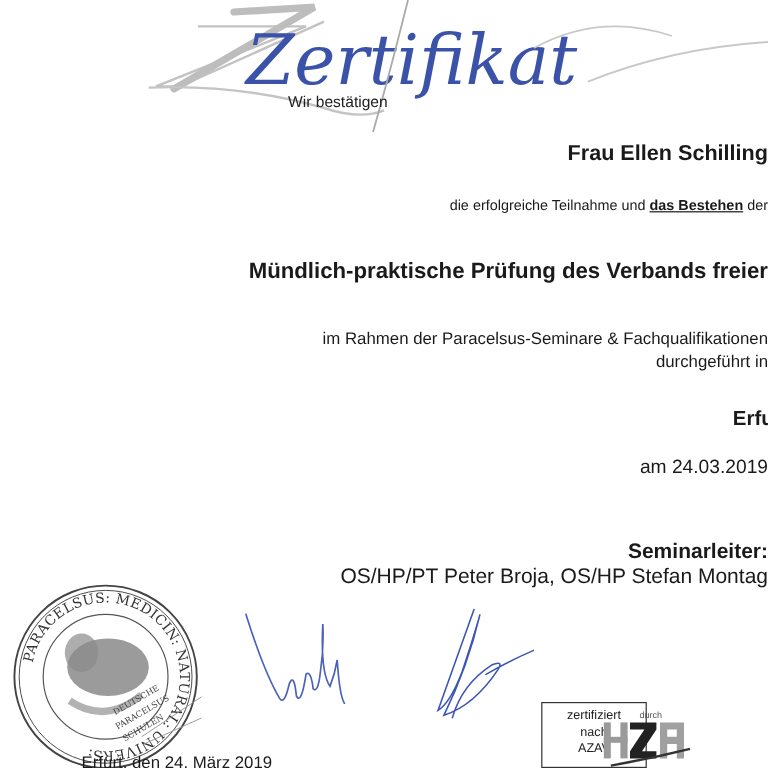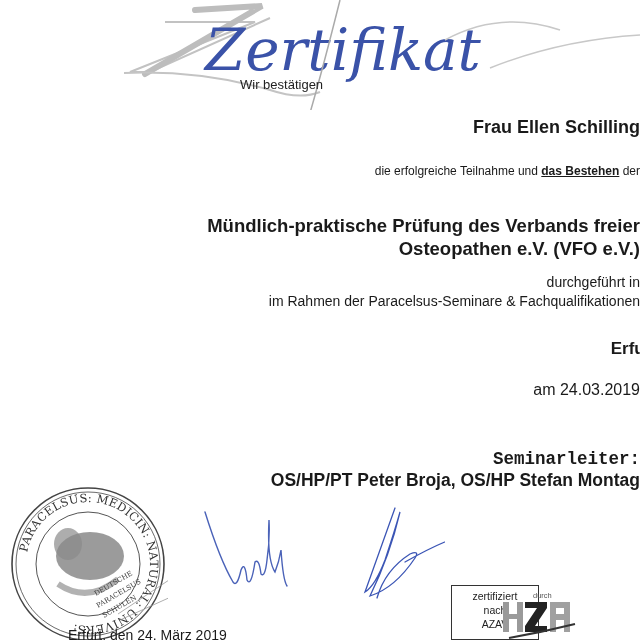--- a/index.html
+++ b/index.html
@@ -9,22 +9,22 @@
   .center { left:0; width:640px; text-align:right; }
   .title-script { position:absolute; left:0; top:0; width:640px; height:110px; }
   .subtitle { top:77px; font-size:13px; color:#222; left:240px; width:160px; text-align:left; }
   .name { top:117px; font-size:18px; font-weight:bold; }
   .line1 { top:164px; font-size:12px; }
   .line1 u { font-weight:bold; }
   .exam { top:203px; font-size:18.5px; font-weight:bold; line-height:23px;margin-top:11px; }
   .context { top:273px; font-size:14px; line-height:19px; }
   .city { top:339px; font-size:17px; font-weight:bold;padding-left:17px; }
   .date { top:380px; font-size:16px; line-height:20px; }
-  .leader-label { top:449px; font-size:17.5px; font-weight:bold;font-family:Liberation Mono, monospace; }
-  .leaders { top:470px; font-size:17.5px; font-weight:bold; }
+  .leader-label { top:449px; font-size:17.5px; font-weight:bold; }
+  .leaders { top:470px; font-size:17.5px; font-weight:normal; }
   .footer-place { left:68px; top:627px; font-size:14px; }
   .azav { left:451px; top:585px; width:88px; height:55px; border:1px solid #333; box-sizing:border-box;
           font-size:10.5px; line-height:14px; text-align:center; padding-top:3px; color:#222; }
   .hza { left:503px; top:588px; width:90px; height:52px; }
   .seal { left:8px; top:484px; width:160px; height:160px; }
   .sig { left:195px; top:500px; width:250px; height:100px; }
 </style>
 </head>
 <body>
 
@@ -45,26 +45,25 @@
 <div class="abs subtitle">Wir bestätigen</div>
 
 <div class="abs center name">Frau Ellen Schilling</div>
 
 <div class="abs center line1">
   <span>die erfolgreiche Teilnahme und </span><u>das Bestehen</u><span> der</span>
 </div>
 
 <div class="abs center exam">
   <div>Mündlich-praktische Prüfung des Verbands freier</div>
-  <div>Osteopathen e.V. (VFO e.V.)</div>
 </div>
 
 <div class="abs center context">
+  <div>im Rahmen der Paracelsus-Seminare &amp; Fachqualifikationen</div>
   <div>durchgeführt in</div>
-  <div>im Rahmen der Paracelsus-Seminare &amp; Fachqualifikationen</div>
 </div>
 
 <div class="abs center city">Erfurt</div>
 
 <div class="abs center date">
   <div>am 24.03.2019</div>
 </div>
 
 <div class="abs center leader-label">Seminarleiter:</div>
 <div class="abs center leaders">OS/HP/PT Peter Broja, OS/HP Stefan Montag</div>

